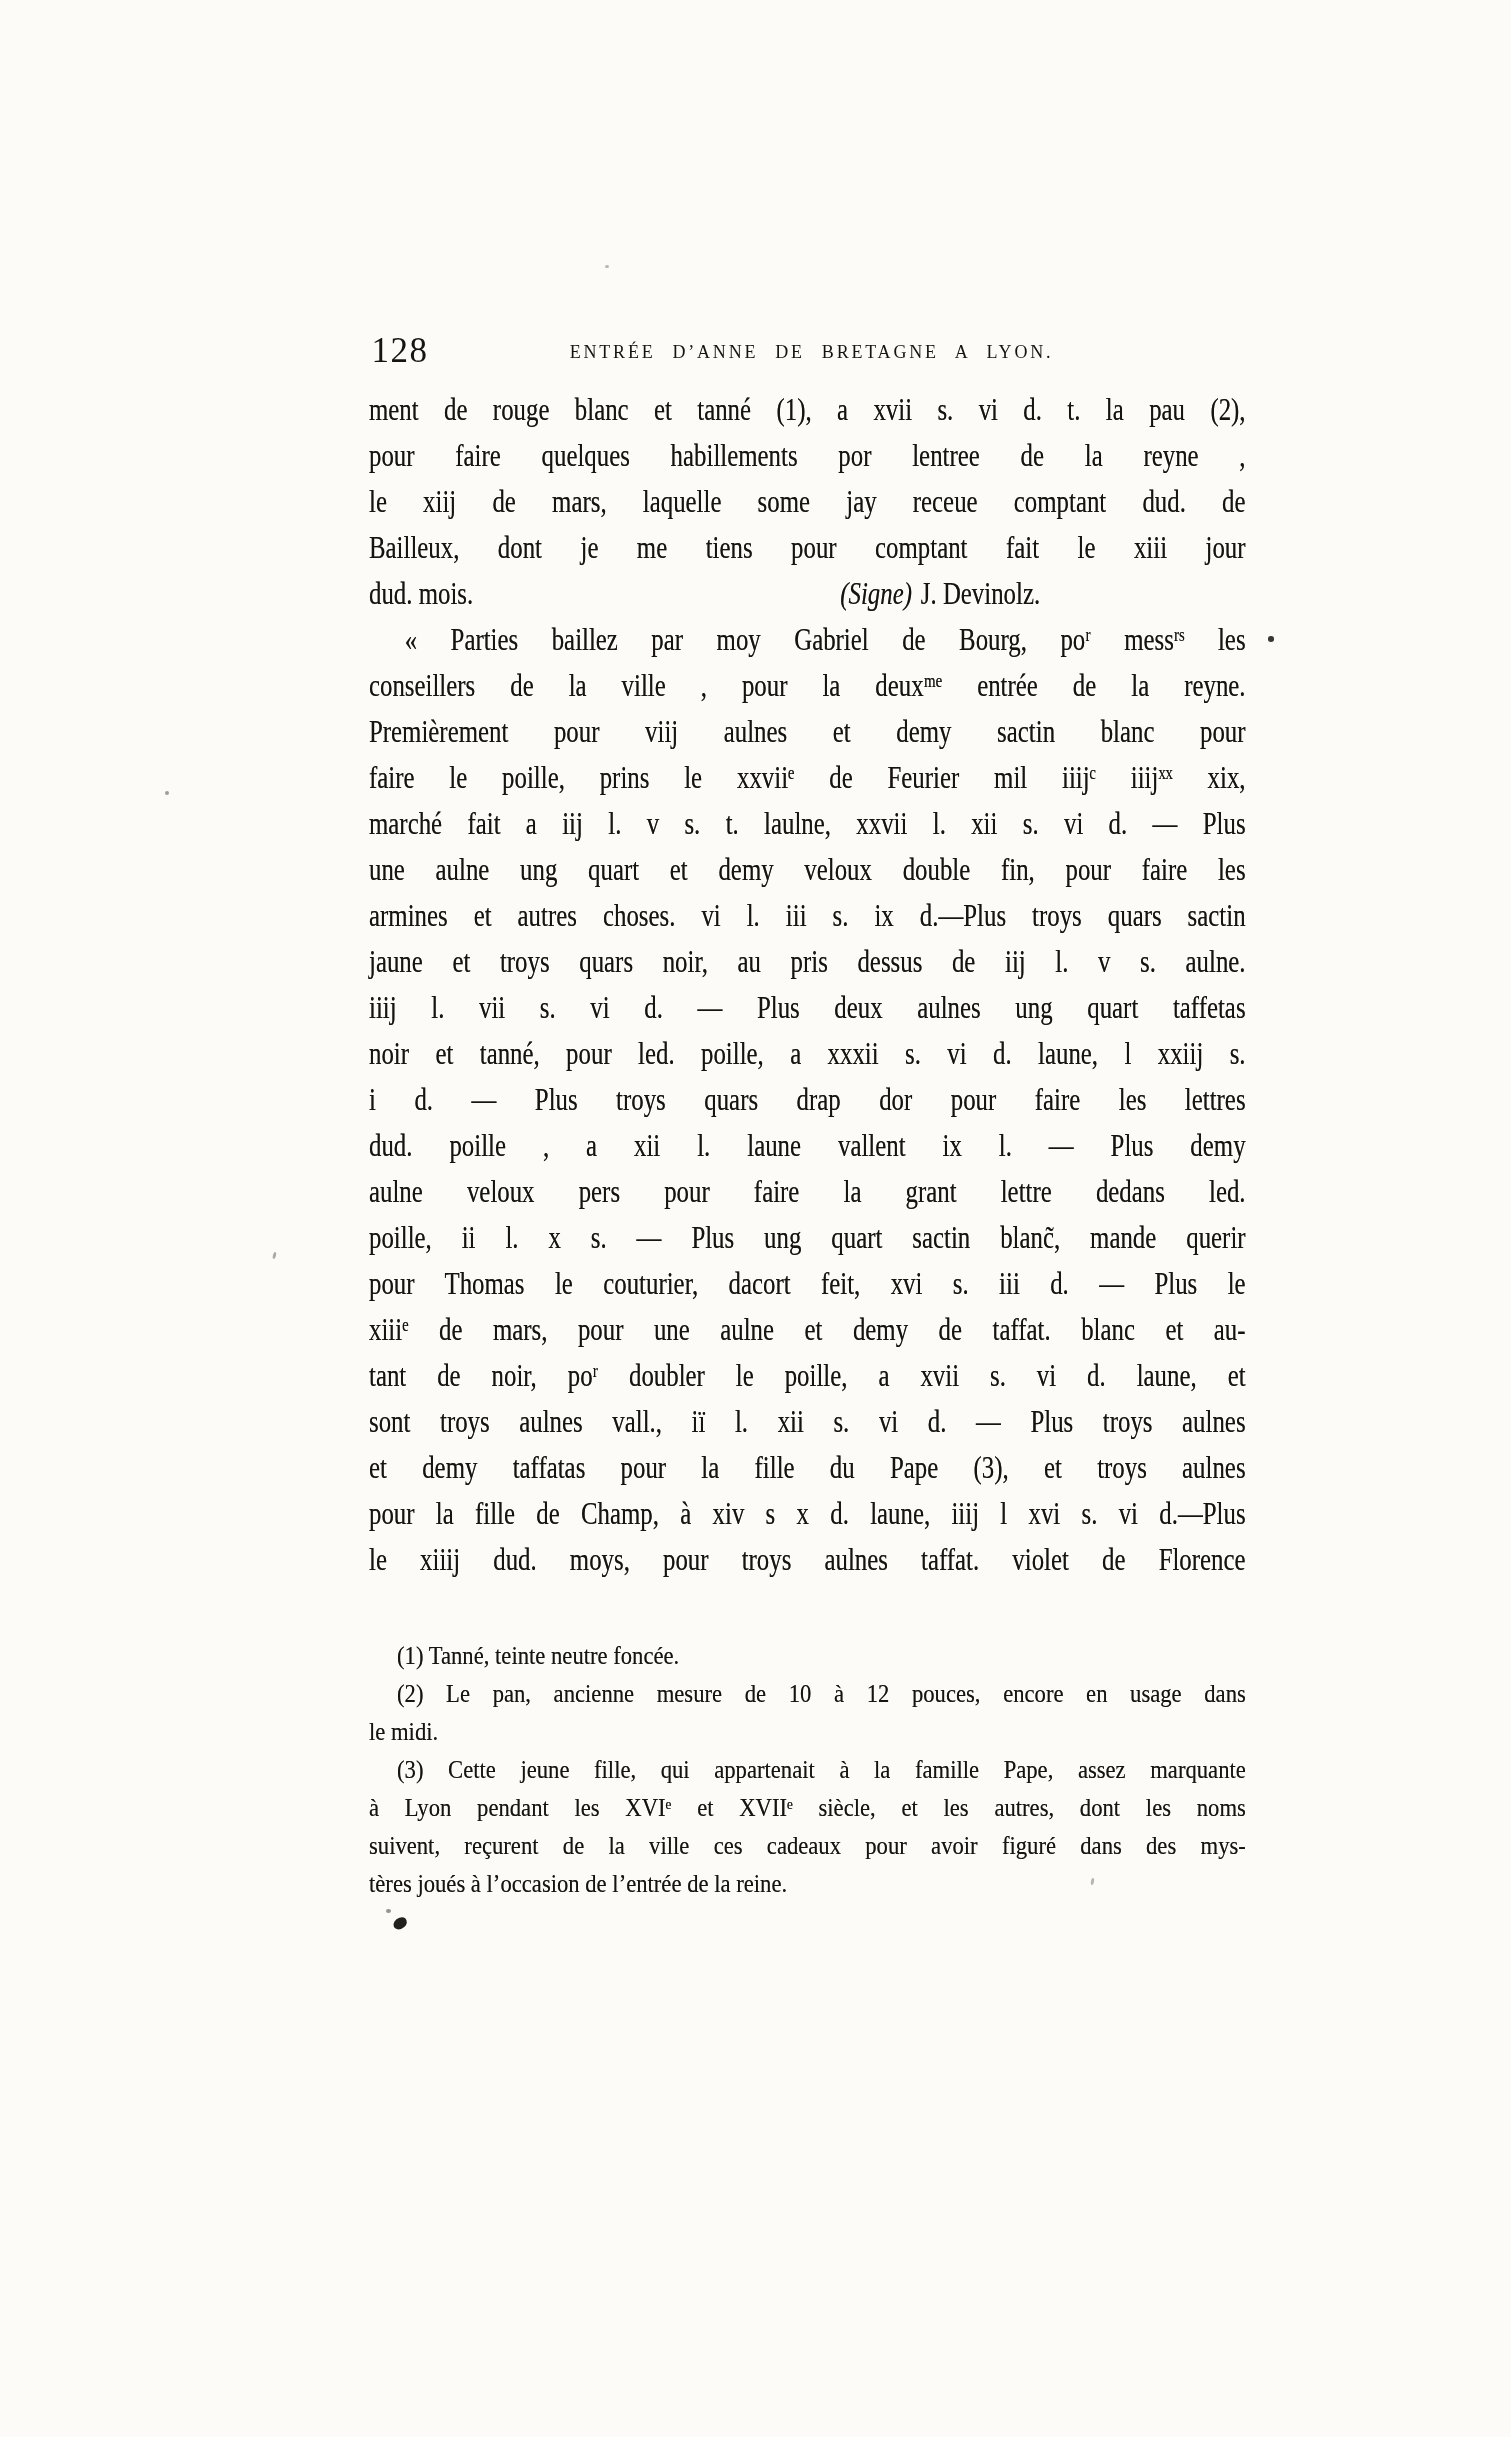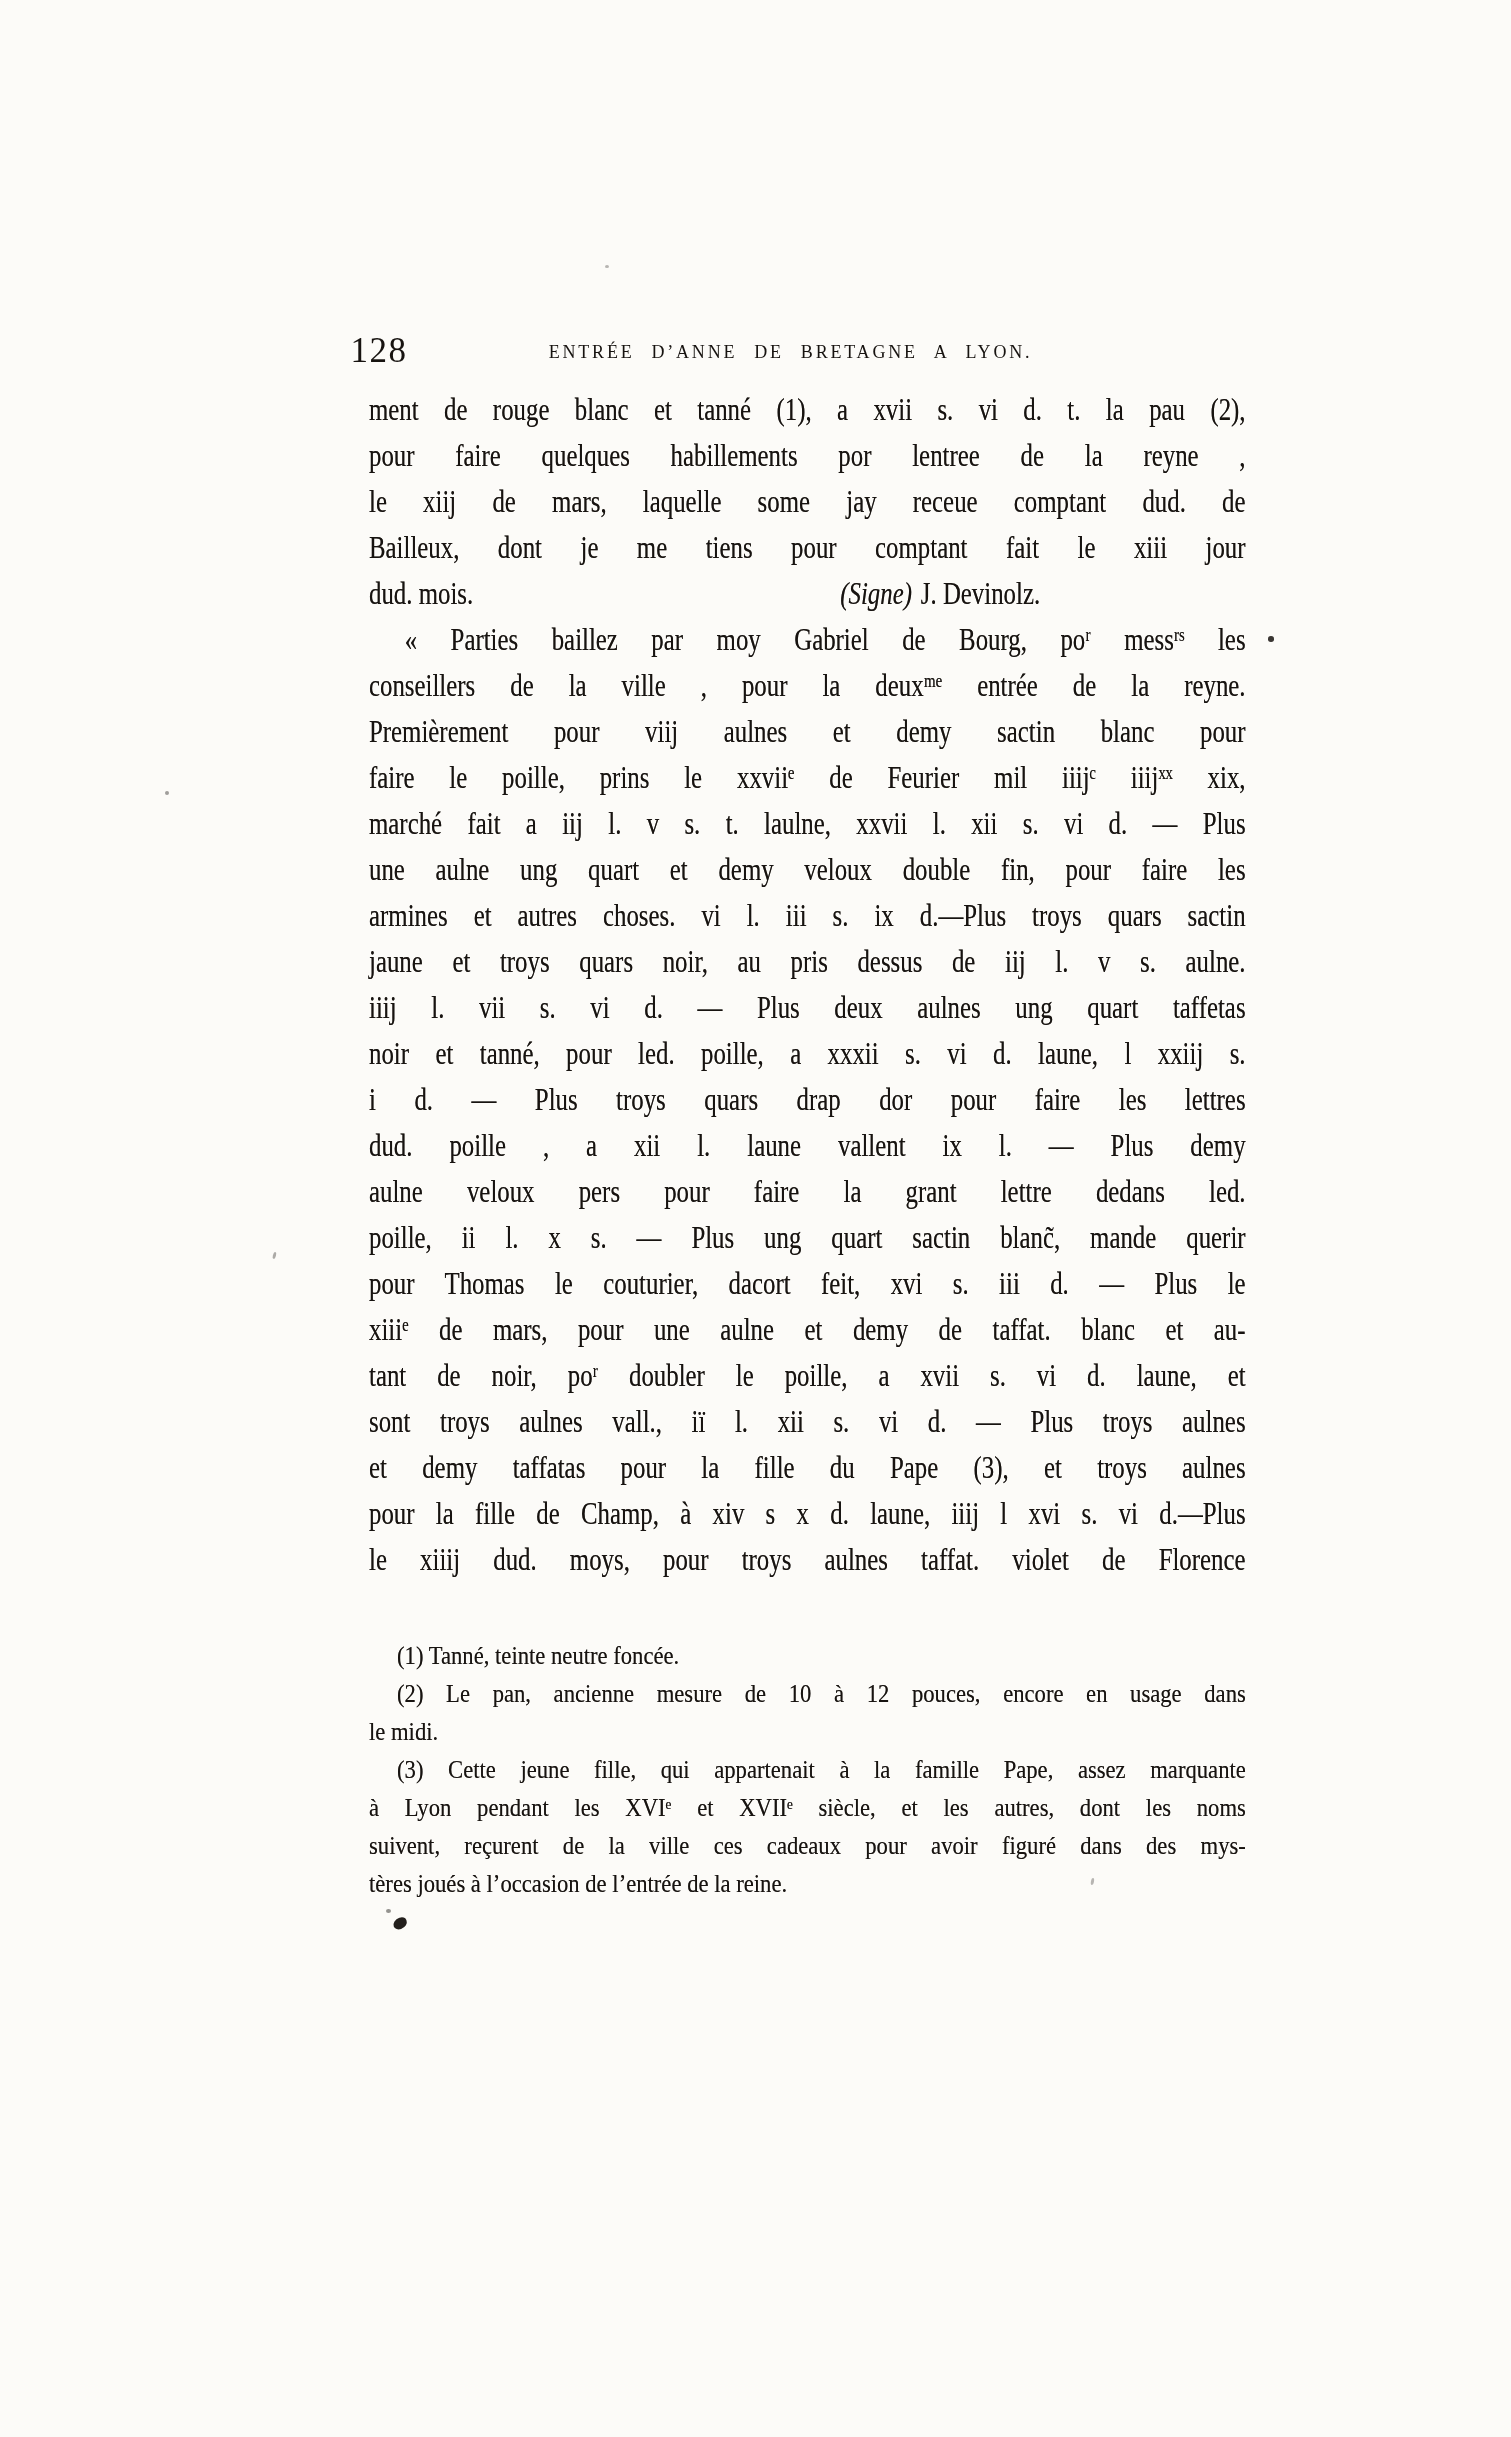--- a/index.html
+++ b/index.html
@@ -7,21 +7,21 @@
     width: 1512px; height: 2438px;
     position: relative;
     background: #fcfbf8;
     font-family: "Liberation Serif", "DejaVu Serif", serif;
     color: #171310;
     overflow: hidden;
   }
 
   
   .running-head {
-    position: absolute; left: 352px; top: 333px; width: 877px; height: 42px;
+    position: absolute; left: 373px; top: 333px; width: 877px; height: 42px;
   }
   .folio {
     position: absolute; left: -1.6px; top: 0;
     font-size: 35px; line-height: 35px; letter-spacing: 1.6px;
   }
   .running-title {
     position: absolute; left: 0; right: 0; top: 7.3px;
     text-align: center;
     font-size: 18px; line-height: 24px;
     letter-spacing: 2.8px; word-spacing: 9.7px;

